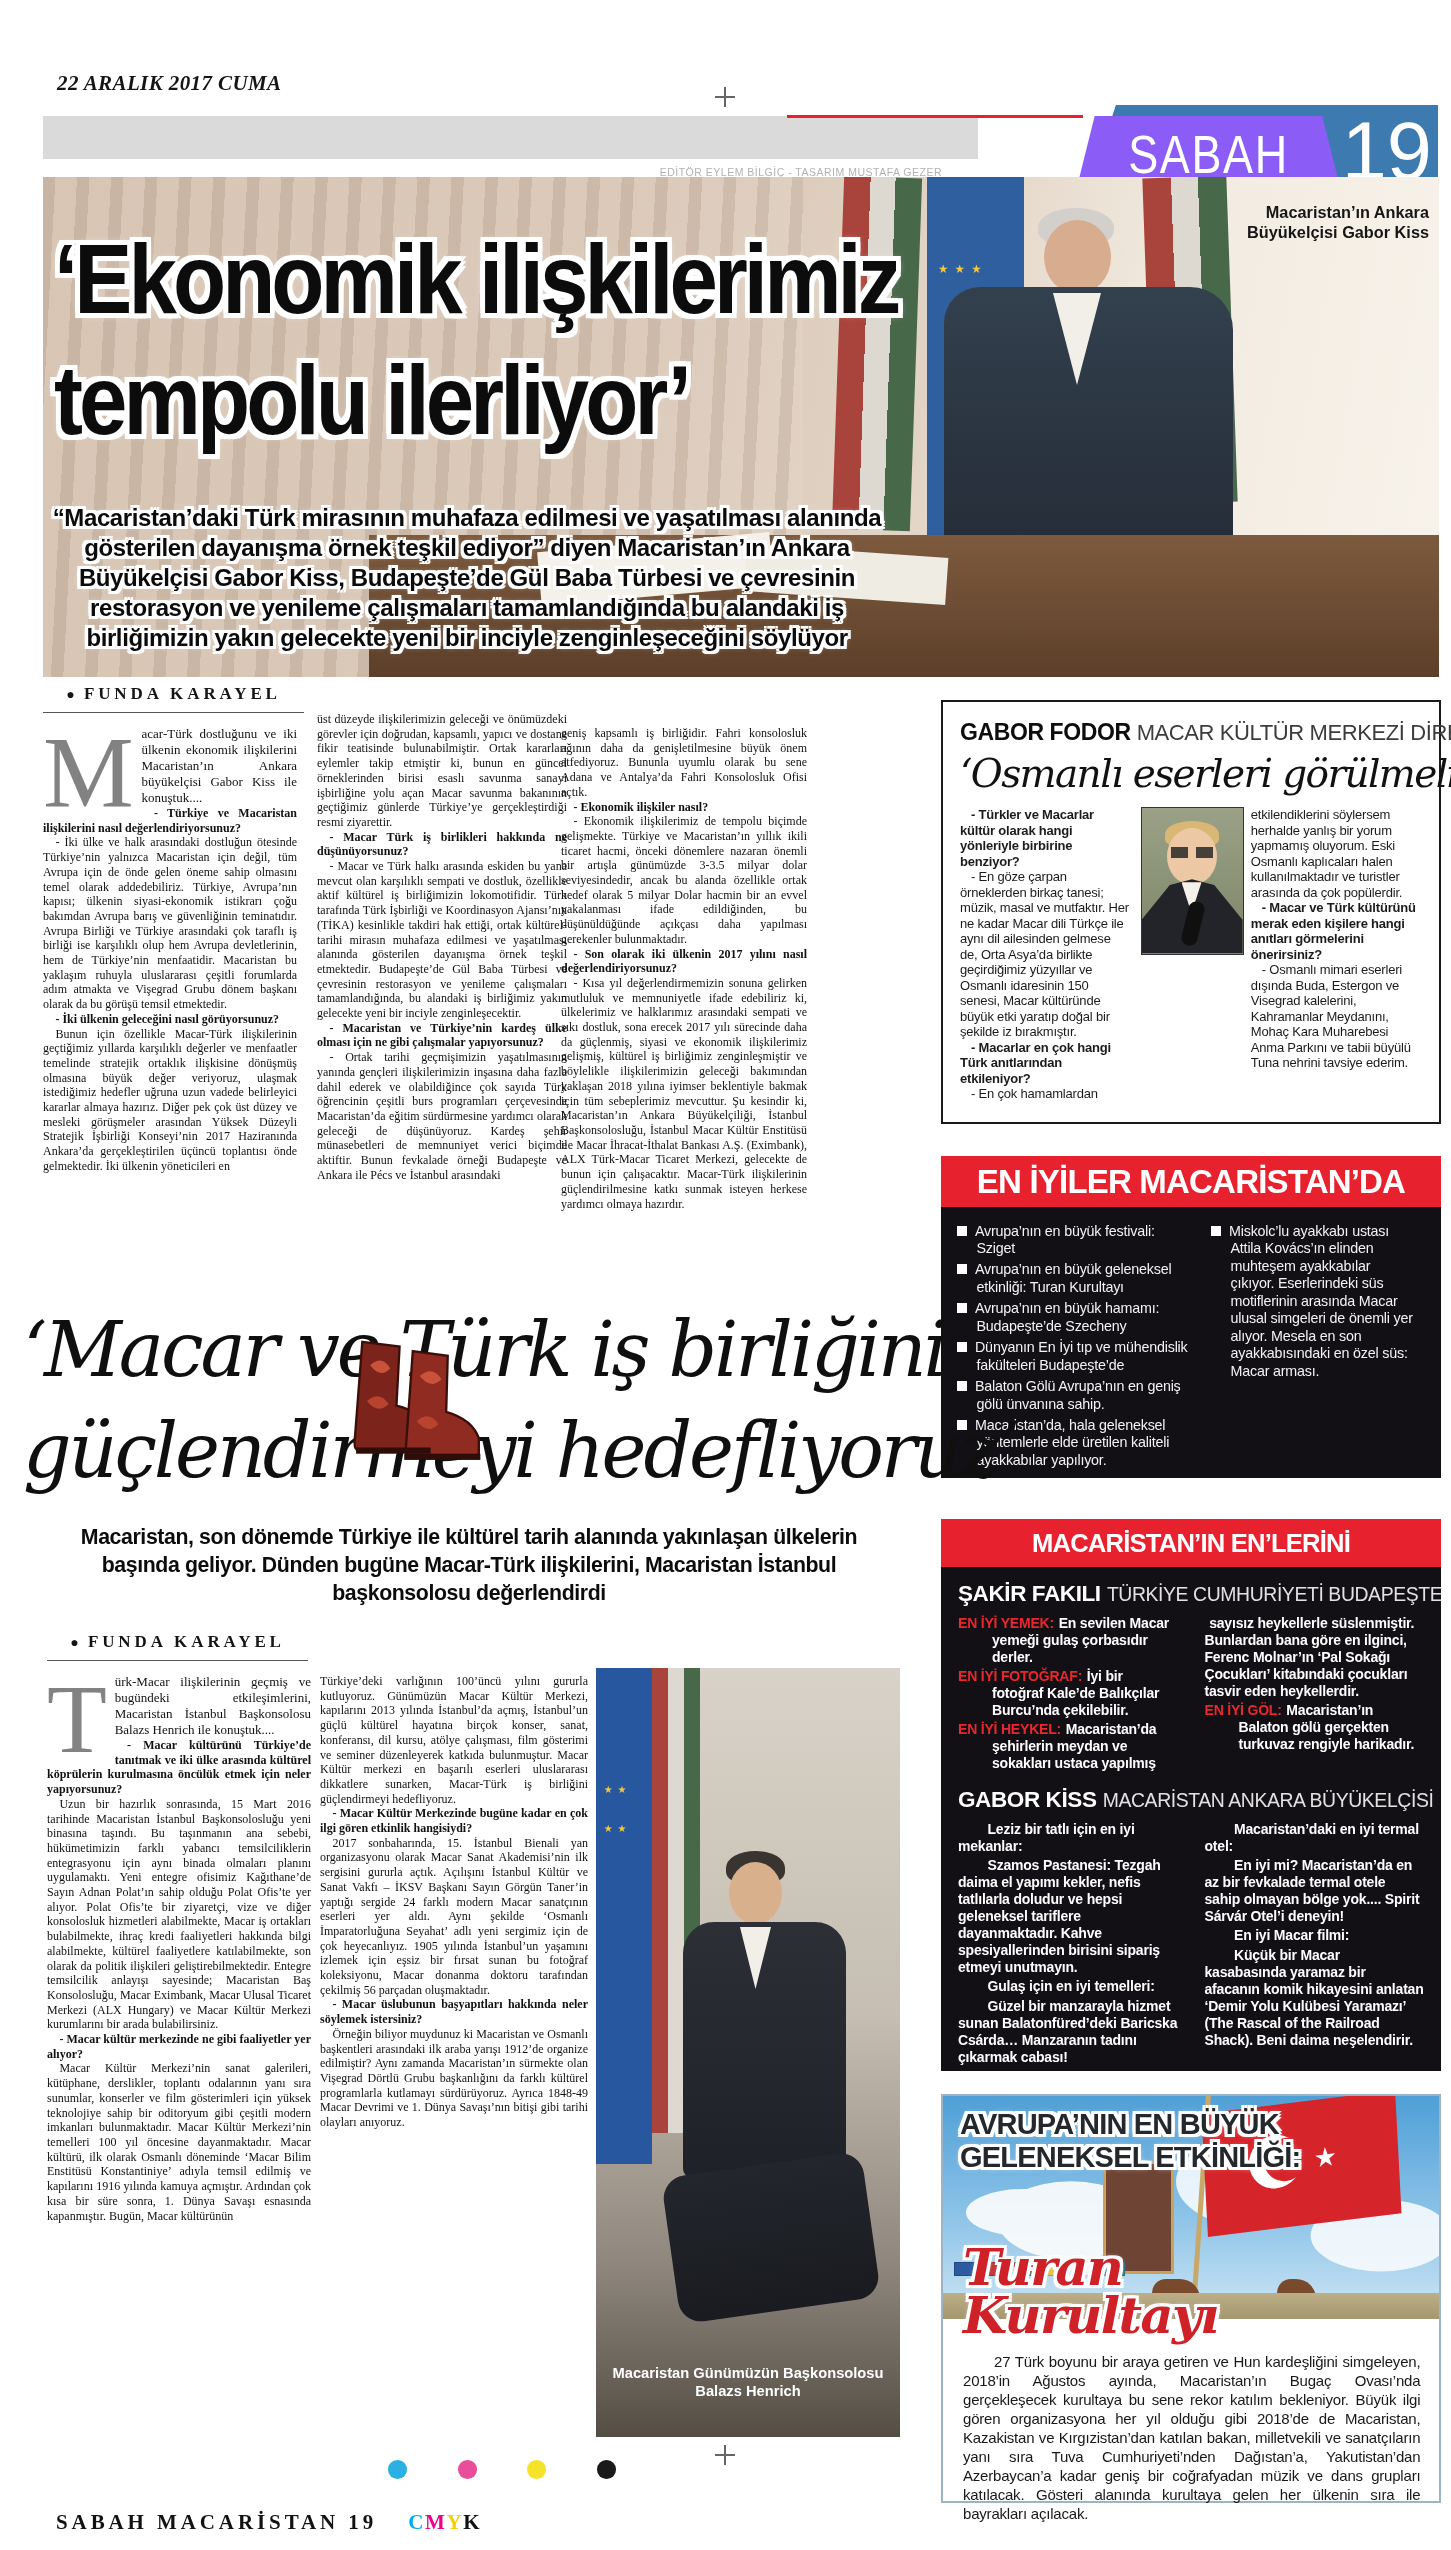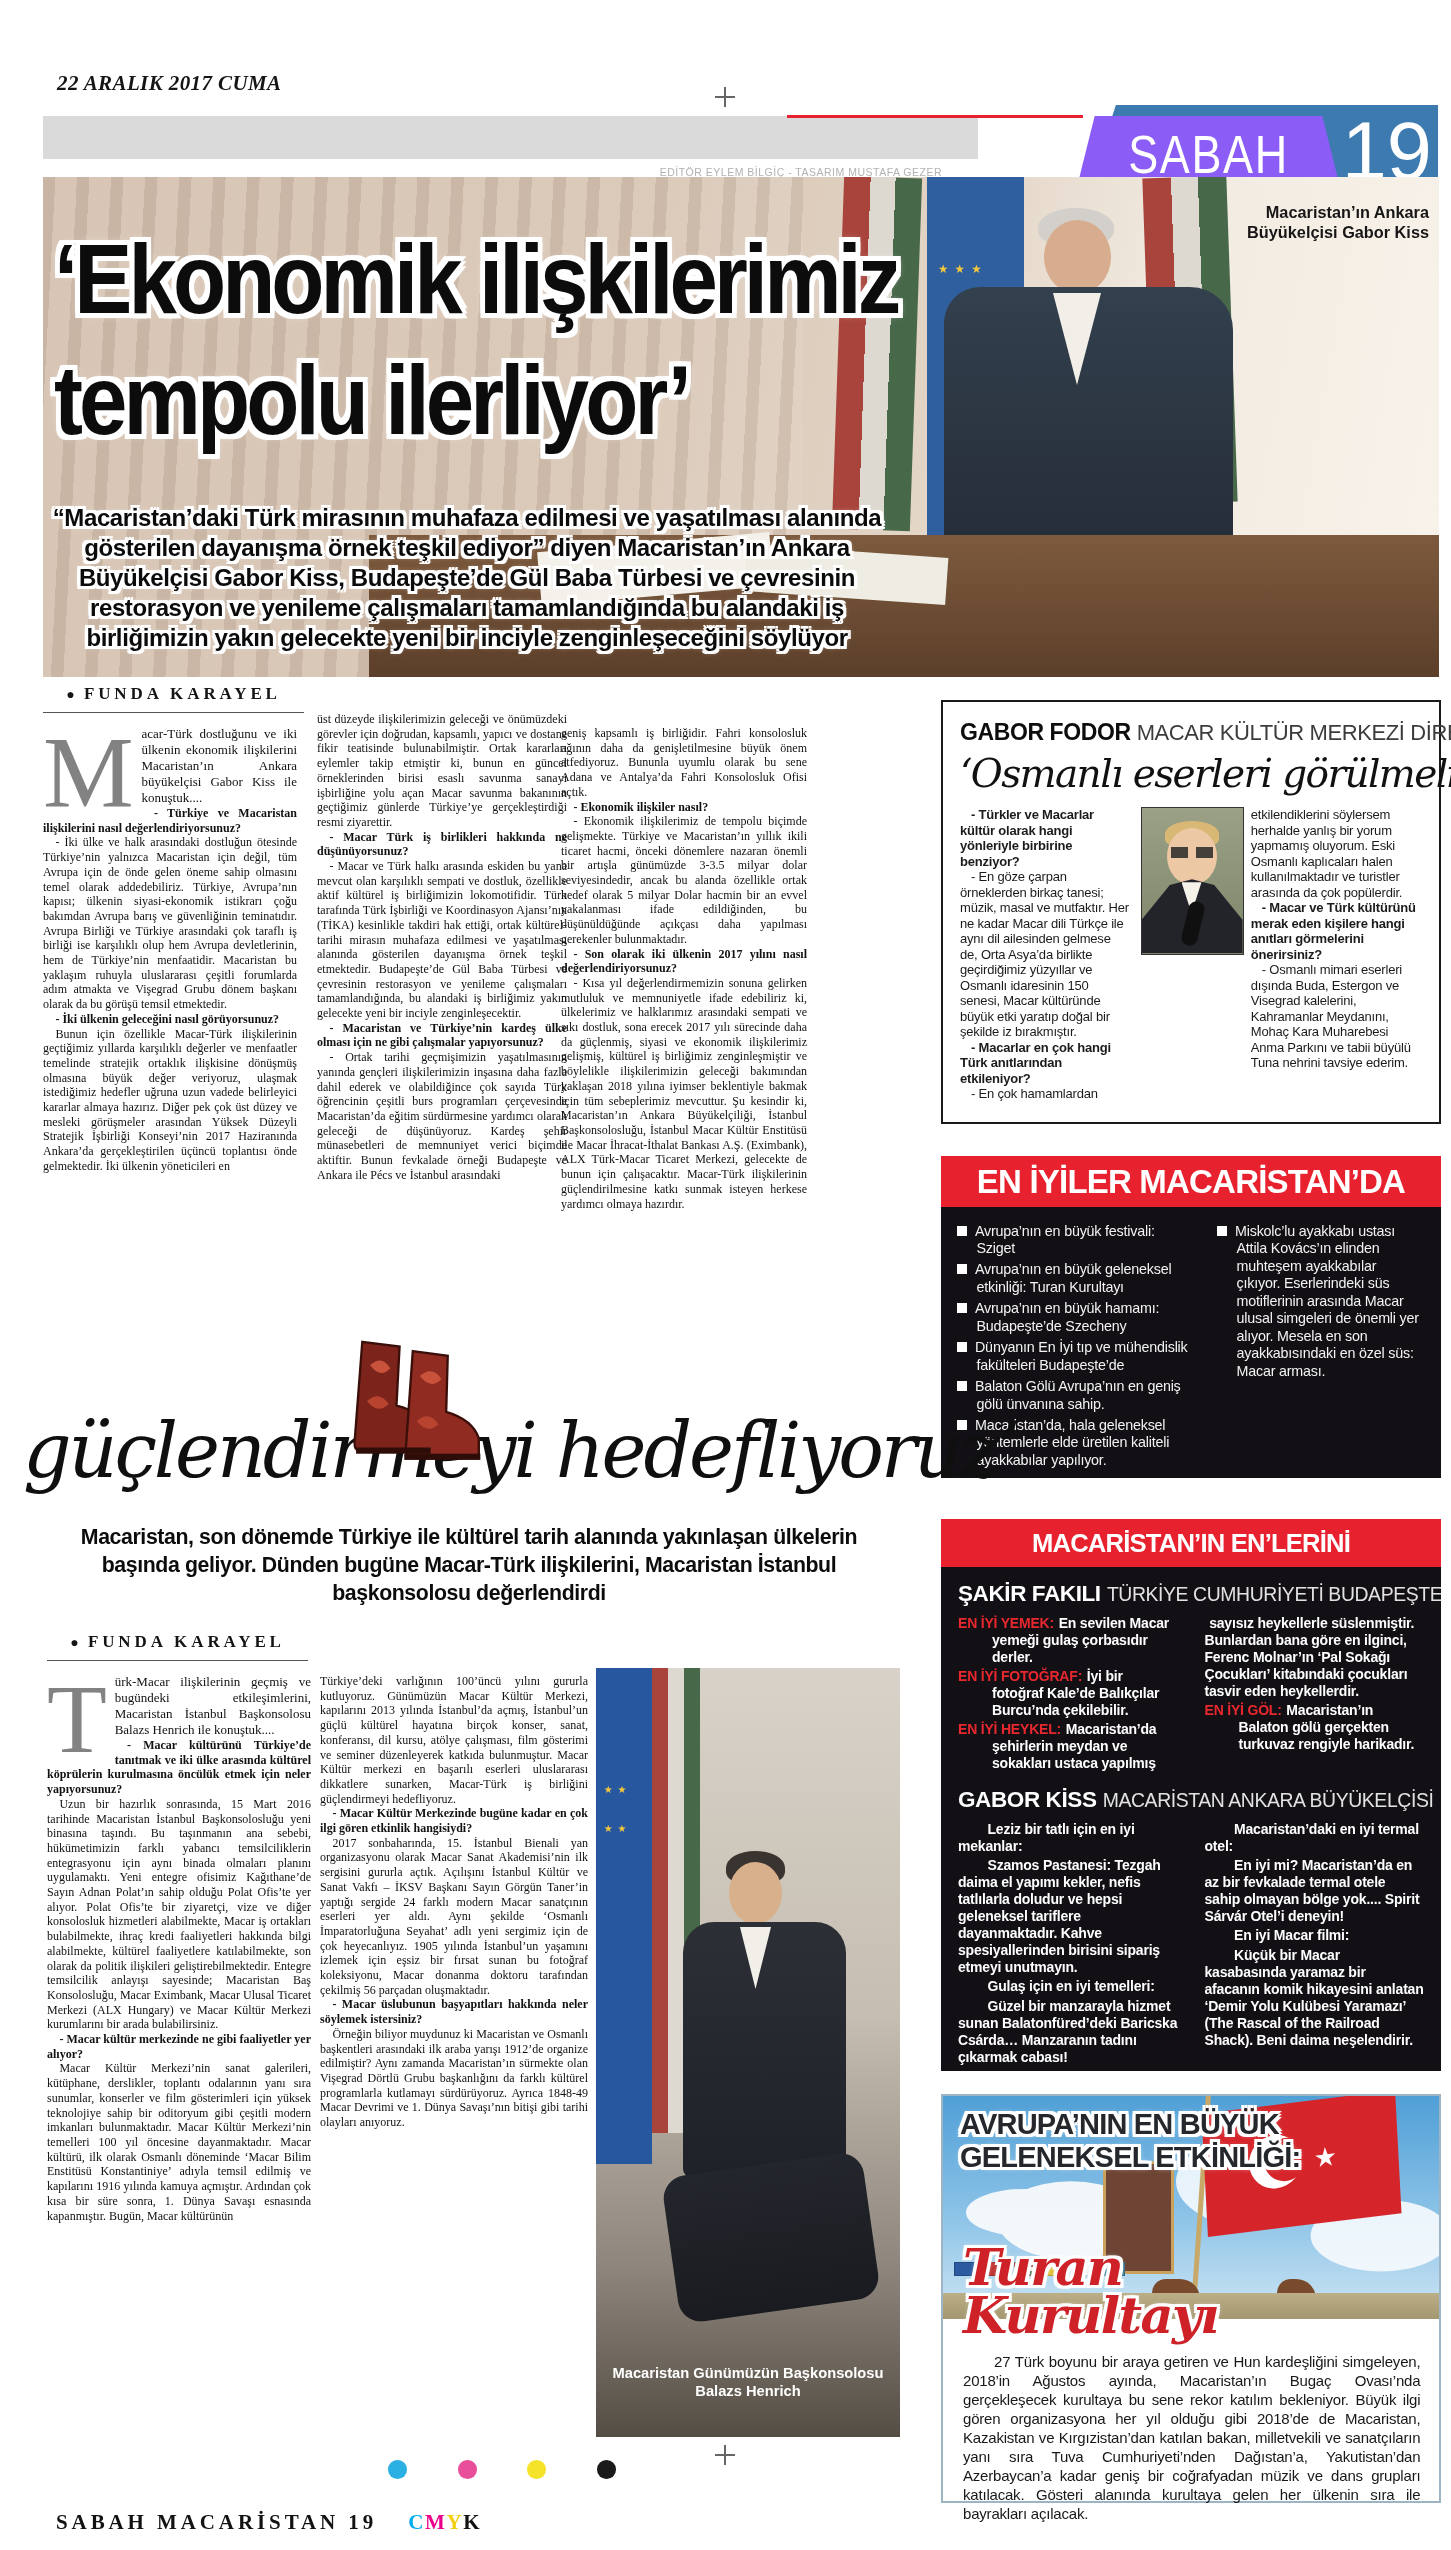--- a/index.html
+++ b/index.html
@@ -100,21 +100,21 @@
   .f-suit{position:absolute;left:0px;top:71px;width:101px;height:74px;background:#23242a;
           clip-path:polygon(0 55%,28% 8%,50% 0,72% 8%,100% 55%,100% 100%,0 100%);}
   .f-shirt{position:absolute;left:40px;top:74px;width:20px;height:31px;background:#f5f2ea;
            clip-path:polygon(0 0,100% 0,50% 100%);}
   .f-mic{position:absolute;left:43px;top:93px;width:15.5px;height:45px;border-radius:7.8px;background:#101010;transform:rotate(14deg);}
 
   
   .redband{background:#e8212e;color:#fff;text-align:center;font-family:"Liberation Sans",sans-serif;font-weight:700;}
   .eni-head{left:941px;top:1156px;width:500px;height:51px;font-size:33px;line-height:51px;letter-spacing:-0.8px;}
   .eni-body{left:941px;top:1207px;width:500px;height:271px;background:#131015;box-sizing:border-box;
-            padding:15.5px 15.5px;display:flex;gap:23px;overflow:hidden;}
+            padding:15.5px 15.5px;display:flex;gap:17px;overflow:hidden;}
   .eni-colL{width:237px;} .eni-colR{width:206px;}
   .bullet{margin:0 0 3.9px;padding-left:20px;text-indent:-20px;
           font:400 14.3px/17.5px "Liberation Sans",sans-serif;letter-spacing:-0.2px;color:#f3f3f3;}
   .sq{display:inline-block;width:10px;height:10px;background:#fff;margin-right:8.5px;}
   .shoes{position:absolute;right:945px;top:1334px;width:167px;height:140px;z-index:4;}
 
   .sorduk-head{left:941px;top:1519px;width:500px;height:48px;font-size:25.6px;line-height:48px;letter-spacing:-0.8px;}
   .sorduk-body{left:941px;top:1567px;width:500px;height:504px;background:#131015;box-sizing:border-box;
                padding:14px 17px;overflow:hidden;}
   .amb{margin:0 0 7.8px;white-space:nowrap;}
@@ -396,20 +396,21 @@
     </div>
     <div class="t-script outl-s">
       <div>Turan</div>
         <div>Kurultayı</div>
     </div>
     <div class="t-body">
         <p>27 Türk boyunu bir araya getiren ve Hun kardeşliğini simgeleyen, 2018’in Ağustos ayında, Macaristan’ın Bugaç Ovası’nda gerçekleşecek kurultaya  bu sene rekor katılım bekleniyor. Büyük ilgi gören organizasyona her yıl olduğu gibi 2018’de de Macaristan, Kazakistan ve Kırgızistan’dan katılan bakan, milletvekili ve sanatçıların yanı sıra Tuva Cumhuriyeti’nden Dağıstan’a, Yakutistan’dan Azerbaycan’a kadar geniş bir coğrafyadan müzik ve dans grupları katılacak. Gösteri alanında kurultaya gelen her ülkenin sıra ile bayrakları açılacak.</p>
       </div>
   </div>
 
+  <div class="abs hl2 hl2a">‘Macar ve Türk iş birliğini</div>
   <div class="abs hl2 hl2b">güçlendirmeyi hedefliyoruz’</div>
   <div class="abs stand2">Macaristan, son dönemde Türkiye ile kültürel tarih alanında yakınlaşan ülkelerin başında geliyor. Dünden bugüne Macar-Türk ilişkilerini, Macaristan İstanbul başkonsolosu değerlendirdi</div>
   <div class="abs byline byline2">
     <span class="dot"></span><span>FUNDA KARAYEL</span>
   </div>
   <div class="abs col a2c1">
     <p class="lead"><span class="dc dc2">T</span><span>ürk-Macar ilişkilerinin geçmiş ve bugündeki etkileşimlerini, Macaristan İstanbul Başkonsolosu Balazs Henrich ile konuştuk....</span></p>
     <div>
         <p class="para q"><span>- Macar kültürünü Türkiye’de tanıtmak ve iki ülke arasında kültürel köprülerin kurulmasına öncülük etmek için neler yapıyorsunuz?</span></p>
         <p class="para"><span>Uzun bir hazırlık sonrasında, 15 Mart 2016 tarihinde Macaristan İstanbul Başkonsolosluğu yeni binasına taşındı. Bu taşınmanın ana sebebi, hükümetimizin farklı yabancı temsilciliklerin entegrasyonu için aynı binada olmaları planını uygulamaktı. Yeni entegre ofisimiz Kağıthane’de Sayın Adnan Polat’ın sahip olduğu Polat Ofis’te yer alıyor. Polat Ofis’te bir ziyaretçi, vize ve diğer konsolosluk hizmetleri alabilmekte, Macar iş ortakları bulabilmekte, ihraç kredi faaliyetleri hakkında bilgi alabilmekte, kültürel faaliyetlere katılabilmekte, son olarak da politik ilişkileri geliştirebilmektedir. Entegre temsilcilik anlayışı sayesinde; Macaristan Baş Konsolosluğu, Macar Eximbank, Macar Ulusal Ticaret Merkezi (ALX Hungary) ve Macar Kültür Merkezi kurumlarını bir arada bulabilirsiniz.</span></p>

